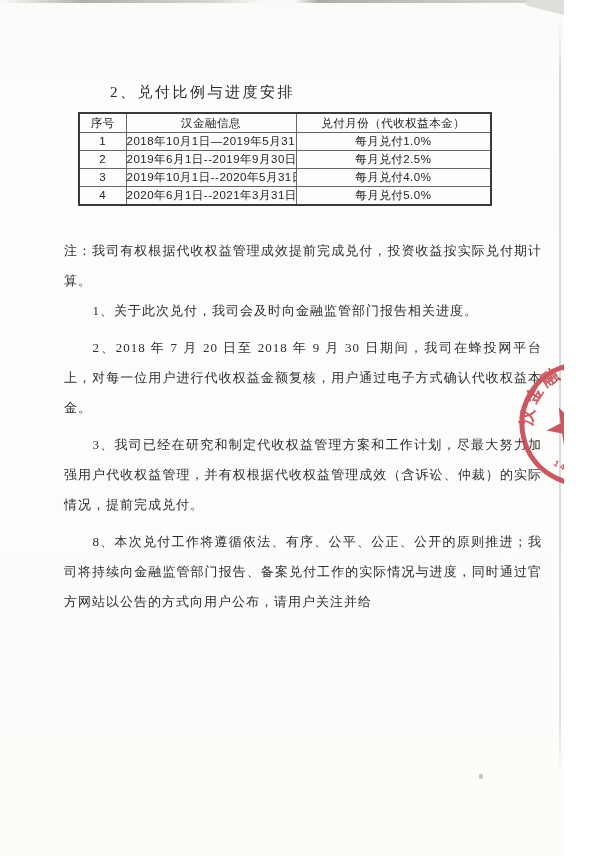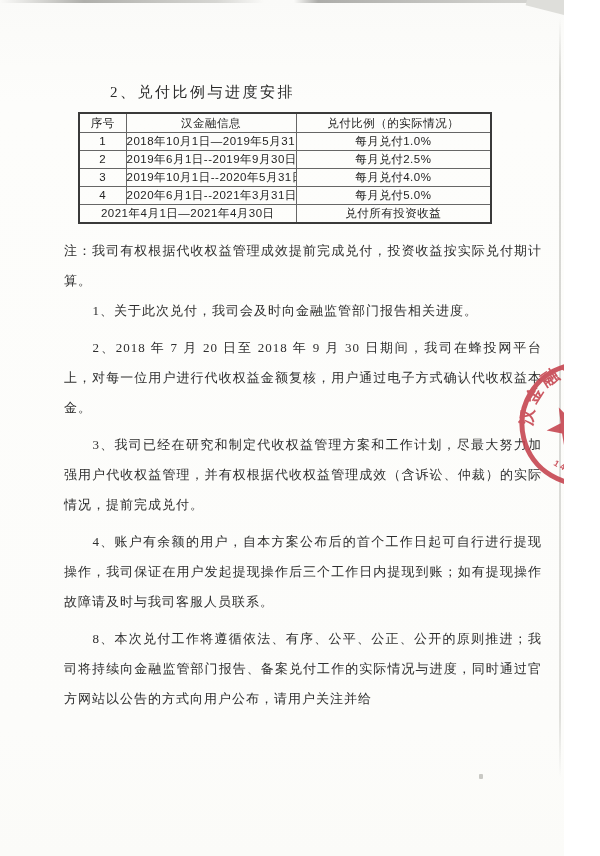--- a/index.html
+++ b/index.html
@@ -85,21 +85,21 @@
   <table class="schedule">
     <colgroup>
         <col class="c1">
         <col class="c2">
         <col class="c3">
       </colgroup>
     <tbody>
         <tr class="hdr">
       <th>序号</th>
       <th>汉金融信息</th>
-      <th>兑付比例（的实际情况）</th>
+      <th>兑付月份（代收权益本金）</th>
     </tr>
     <tr>
       <td>1</td>
       <td>2018年10月1日—2019年5月31日</td>
       <td>每月兑付1.0%</td>
     </tr>
     <tr>
       <td>2</td>
       <td>2019年6月1日--2019年9月30日</td>
       <td>每月兑付2.5%</td>
@@ -107,33 +107,28 @@
     <tr>
       <td>3</td>
       <td>2019年10月1日--2020年5月31日</td>
       <td>每月兑付4.0%</td>
     </tr>
     <tr>
       <td>4</td>
       <td>2020年6月1日--2021年3月31日</td>
       <td>每月兑付5.0%</td>
     </tr>
-    <tr>
-      <td colspan="2">2021年4月1日—2021年4月30日</td>
-      <td>兑付所有投资收益</td>
-    </tr>
   </tbody>
     </table>
 
   <div class="bodytext">
     <p class="note">注：我司有权根据代收权益管理成效提前完成兑付，投资收益按实际兑付期计算。</p>
     <p class="para" style="margin-top:0">1、关于此次兑付，我司会及时向金融监管部门报告相关进度。</p>
     <p class="para">2、2018 年 7 月 20 日至 2018 年 9 月 30 日期间，我司在蜂投网平台上，对每一位用户进行代收权益金额复核，用户通过电子方式确认代收权益本金。</p>
     <p class="para">3、我司已经在研究和制定代收权益管理方案和工作计划，尽最大努力加强用户代收权益管理，并有权根据代收权益管理成效（含诉讼、仲裁）的实际情况，提前完成兑付。</p>
-    <p class="para">4、账户有余额的用户，自本方案公布后的首个工作日起可自行进行提现操作，我司保证在用户发起提现操作后三个工作日内提现到账；如有提现操作故障请及时与我司客服人员联系。</p>
     <p class="para">8、本次兑付工作将遵循依法、有序、公平、公正、公开的原则推进；我司将持续向金融监管部门报告、备案兑付工作的实际情况与进度，同时通过官方网站以公告的方式向用户公布，请用户关注并给</p>
   </div>
 
   <svg class="seal" viewBox="0 0 160 160" aria-hidden="true">
     <g transform="rotate(-14 80 80)" opacity="0.88">
       <circle cx="80" cy="80" r="60" fill="none" stroke-width="5" stroke="#c5424d"></circle>
       <polygon points="0,-22 -5.2,-7.1 -20.9,-6.8 -8.4,2.7 -12.9,17.8 0,8.8 12.9,17.8 8.4,2.7 20.9,-6.8 5.2,-7.1" transform="translate(66,80) rotate(-12)" fill="#c5424d"></polygon>
       <path id="sealTopArc" d="M 33,92 A 49 49 0 1 1 127,92" fill="none"></path>
       <path id="sealEndArc" d="M 127,92 A 49 49 0 0 1 103,123" fill="none"></path>
       <path id="sealBottomArc" d="M 38,107 A 50 50 0 0 0 122,107" fill="none"></path>

